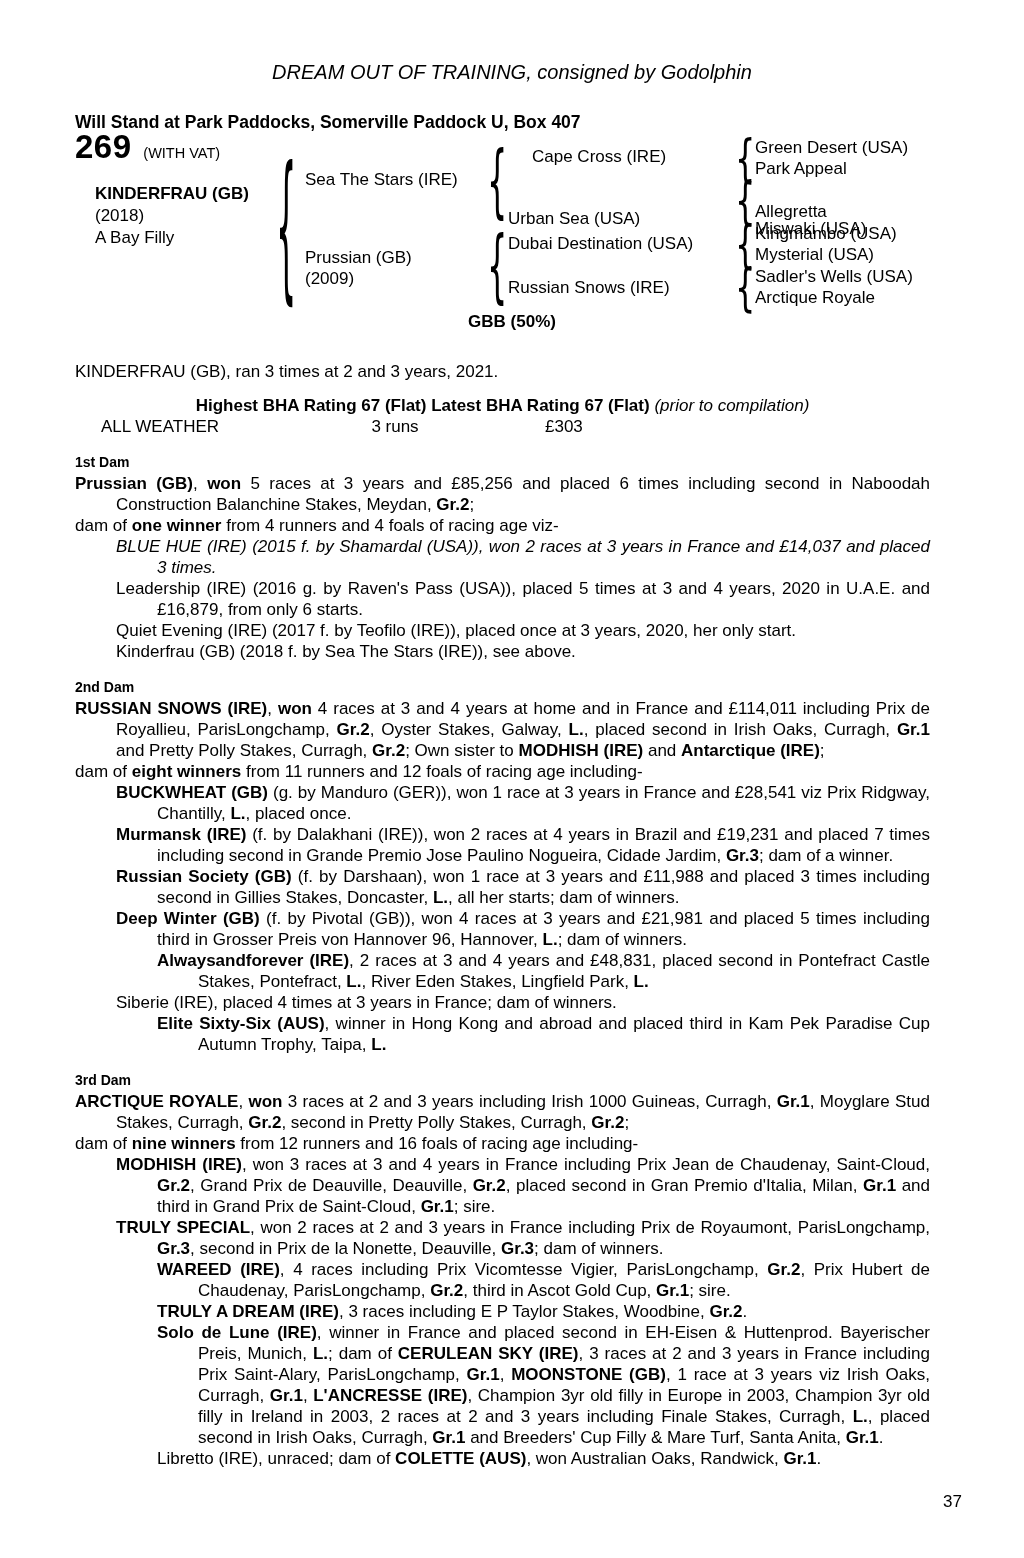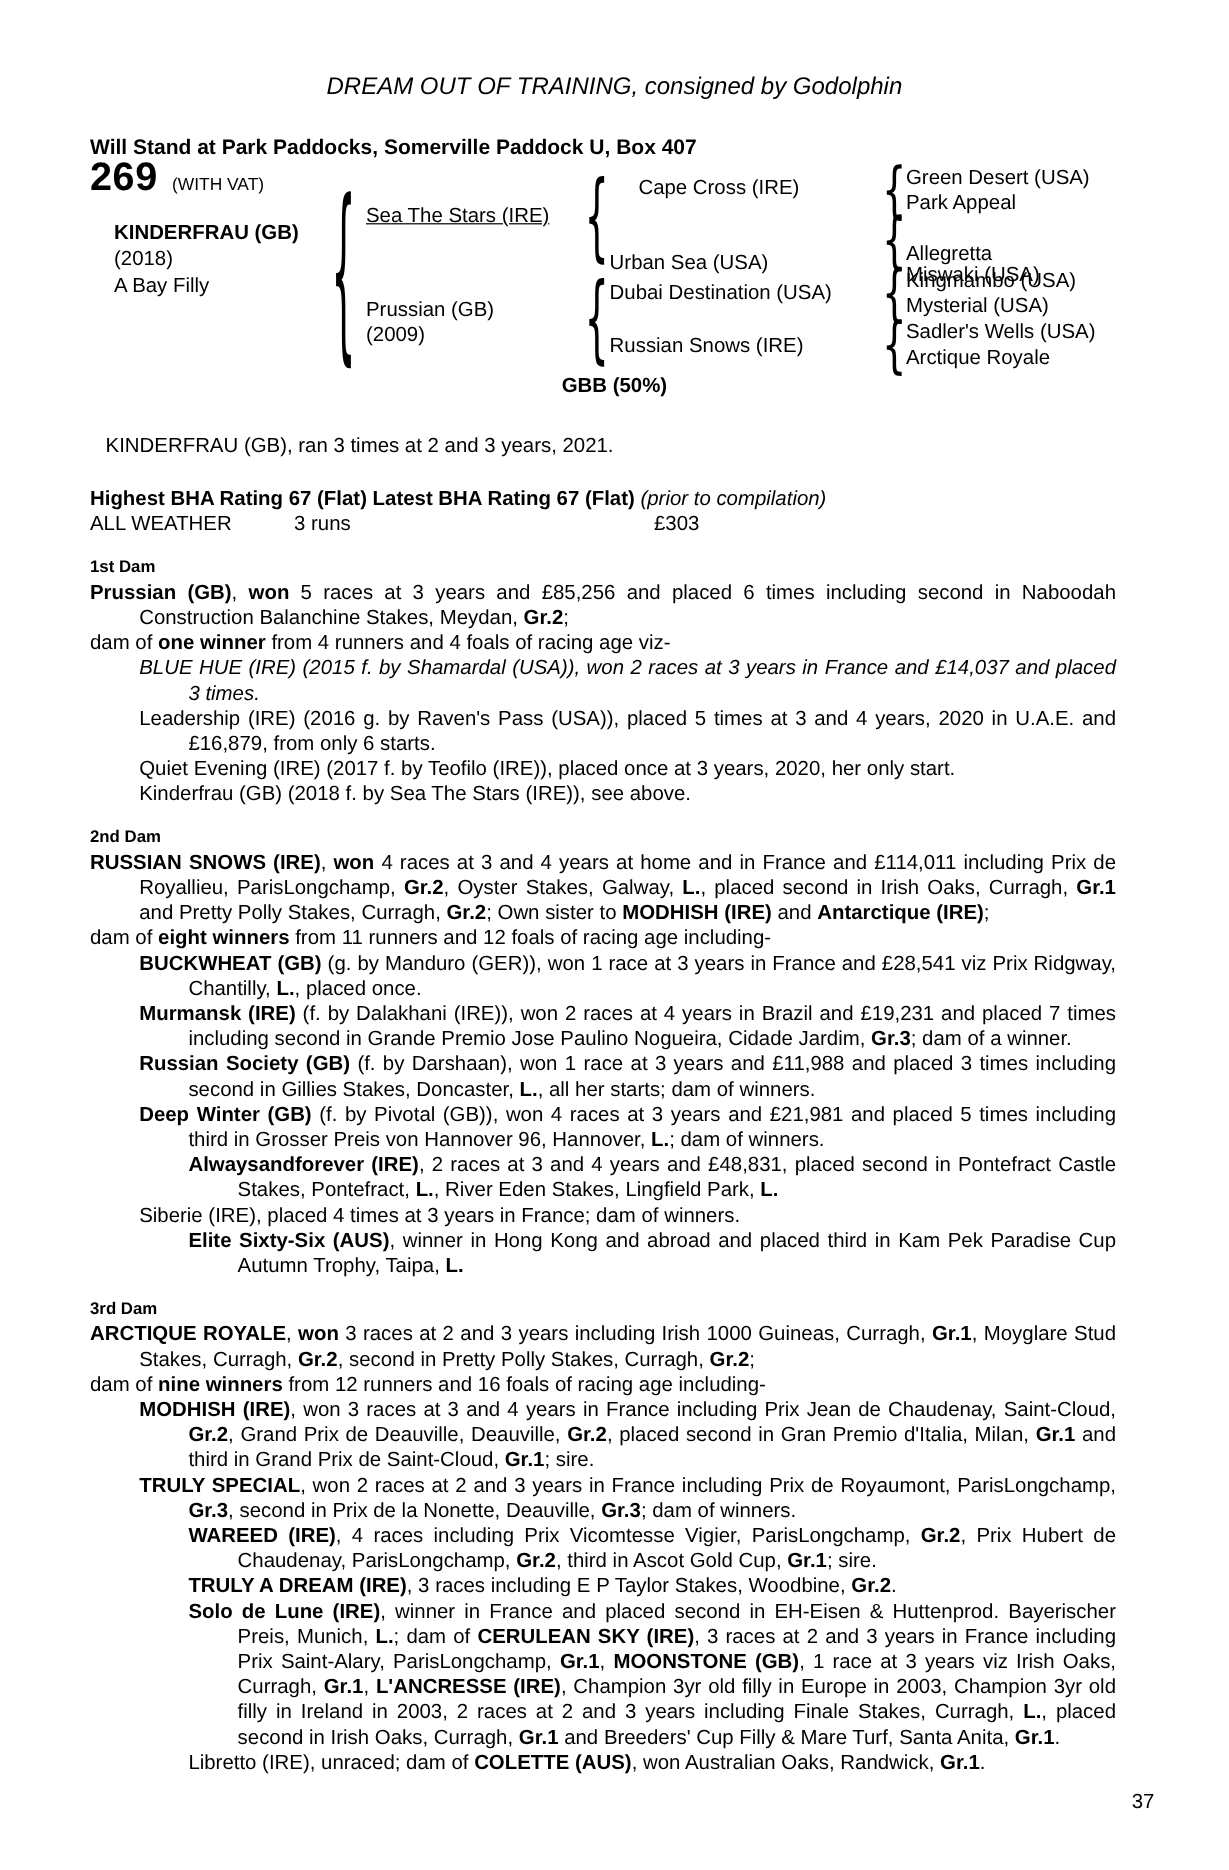--- a/index.html
+++ b/index.html
@@ -24,22 +24,22 @@
   .subject .name { font-weight:bold; }
   .ped { position:absolute; white-space:nowrap; line-height:21px; }
   .brace {
     position:absolute; font-size:32px; line-height:32px; width:12px;
     transform-origin:50% 50%; transform:scaleY(var(--sy,1));
     font-family:"DejaVu Sans",sans-serif;
   }
   .brace::before { content:"{"; }
   .gbb { position:absolute; top:311px; left:0; width:100%; text-align:center; font-weight:bold; }
   .content { padding:0 94px 0 75px; }
-  .record { margin:16px 0 0 13px; }
-  .rating { margin-top:23px; }
+  .record { margin:16px 0 0 0; }
+  .rating { margin-top:13px;text-align:center; }
   .rating-line { margin:0; }
   .rating-row { display:flex; margin:0; }
   .rating-surface { width:170px; }
   .rating-runs { width:300px; }
   section.dam-section { margin-top:15px; }
   .section-heading { font-weight:bold; margin:0; font-size:14px; }
   .para { margin:0; text-align:justify; }
   .ind0 { padding-left:41px; text-indent:-41px; }
   .ind1 { padding-left:82px; text-indent:-41px; }
   .ind2 { padding-left:123px; text-indent:-41px; }
@@ -68,21 +68,21 @@
     </div>
 
     <span class="brace" style="left:276px; top:210px; --sy:5.0;"></span>
     <span class="brace" style="left:487px; top:164px; --sy:2.5;"></span>
     <span class="brace" style="left:487px; top:249px; --sy:2.5;"></span>
     <span class="brace" style="left:735px; top:142px; --sy:1.6;"></span>
     <span class="brace" style="left:735px; top:184px; --sy:1.6;"></span>
     <span class="brace" style="left:735px; top:228px; --sy:1.6;"></span>
     <span class="brace" style="left:735px; top:271px; --sy:1.6;"></span>
 
-    <span class="ped" style="left:305px; top:169px;text-decoration:underline;">Sea The Stars (IRE)</span>
+    <span class="ped" style="left:305px; top:169px;">Sea The Stars (IRE)</span>
     <span class="ped" style="left:305px; top:247px;">Prussian (GB)</span>
     <span class="ped" style="left:305px; top:268px;">(2009)</span>
 
     <span class="ped" style="left:532px; top:146px;">Cape Cross (IRE)</span>
     <span class="ped" style="left:508px; top:208px;">Urban Sea (USA)</span>
     <span class="ped" style="left:508px; top:233px;">Dubai Destination (USA)</span>
     <span class="ped" style="left:508px; top:277px;">Russian Snows (IRE)</span>
 
     <span class="ped" style="left:755px; top:137px;">Green Desert (USA)</span>
     <span class="ped" style="left:755px; top:158px;">Park Appeal</span>

